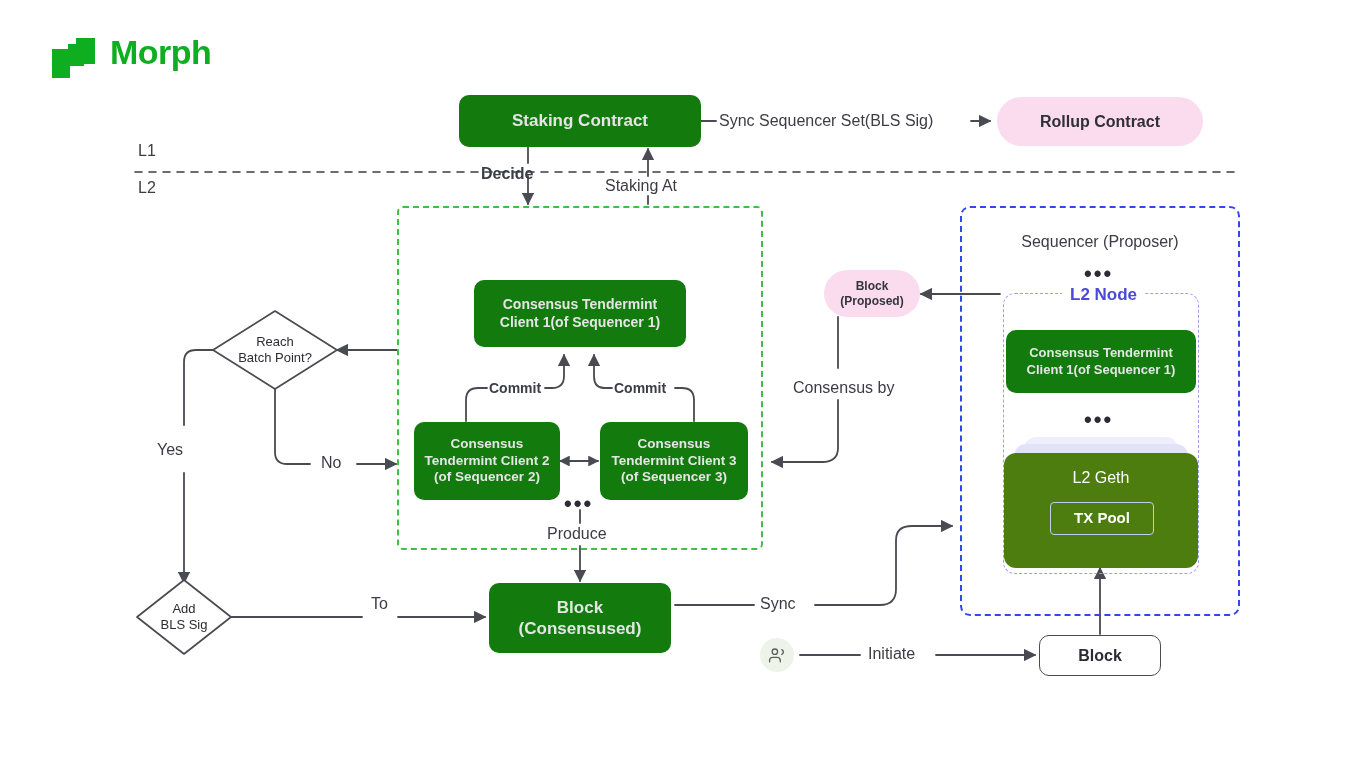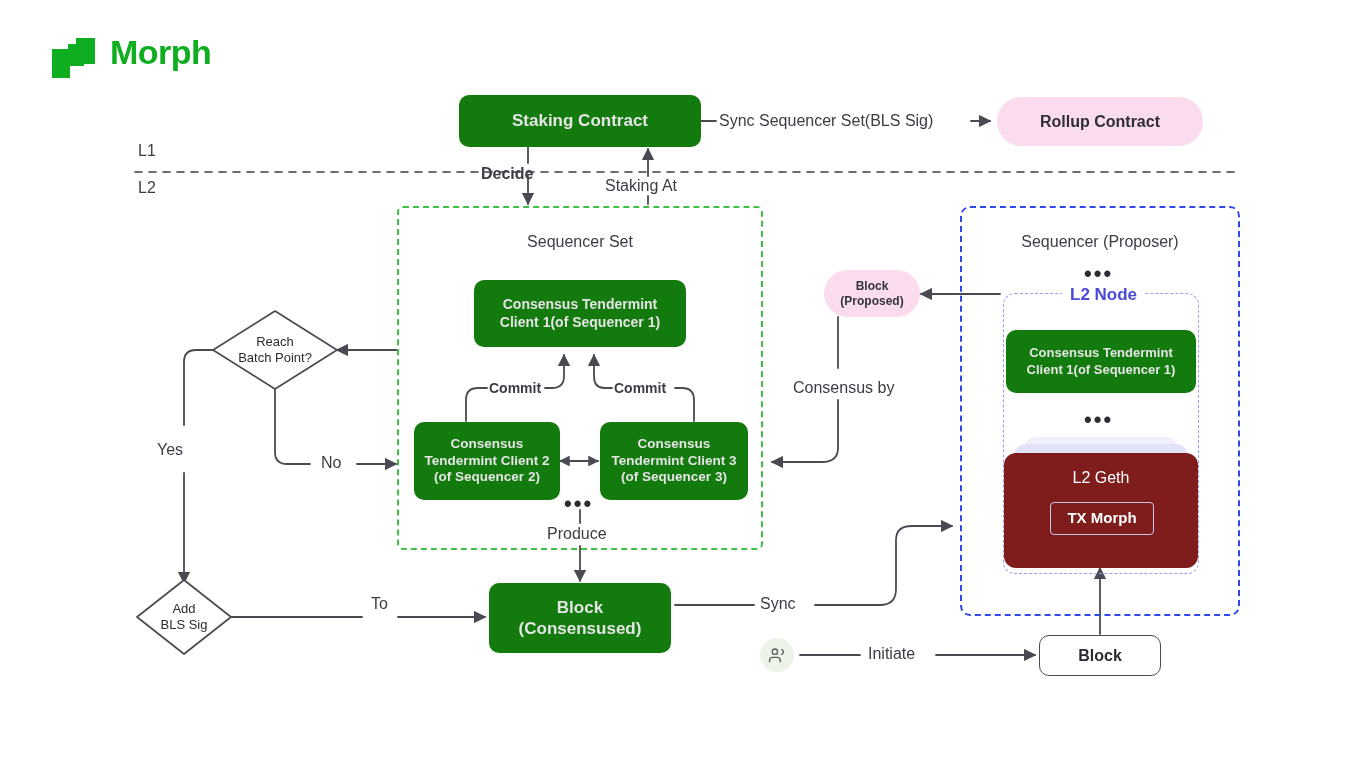--- a/index.html
+++ b/index.html
@@ -60,21 +60,21 @@
     font-size: 12px;
   }
   .white-box {
     background: #ffffff;
     border: 1.6px solid #4a4a52;
     border-radius: 10px;
     color: #2b2b33;
     font-weight: 700;
   }
   .blue-box {
-    background: #7f1d1d;
+    background: #4d7c0f;
     color: #ffffff;
     border-radius: 12px;
   }
   .tx-pool {
     border: 1.6px solid #c9c9f0;
     border-radius: 4px;
     color: #ffffff;
     font-weight: 700;
     background: transparent;
   }
@@ -237,21 +237,20 @@
 
   <div class="abs node pink-pill" style="left:997px; top:97px; width:206px; height:49px; font-size:16px;">
     <span>Rollup Contract</span>
   </div>
 
   <div class="abs label" style="left:481px; top:165px;font-weight:bold;">Decide</div>
   <div class="abs label" style="left:605px; top:177px;">Staking At</div>
 
   <div class="abs dash-green" style="left:397px; top:206px; width:366px; height:344px;"></div>
 
-  <div class="abs container-title" style="left:397px; top:233px; width:366px;">Sequencer Set</div>
 
   <div class="abs node green-box" style="left:474px; top:280px; width:212px; height:67px; font-size:14px; flex-direction:column;">
     <span>Consensus Tendermint</span>
     <span>Client 1(of Sequencer 1)</span>
   </div>
 
   <div class="abs label" style="left:489px; top:380px; font-weight:700; font-size:14px;">Commit</div>
   <div class="abs label" style="left:614px; top:380px; font-weight:700; font-size:14px;">Commit</div>
 
   <div class="abs node green-box" style="left:414px; top:422px; width:146px; height:78px; font-size:13.5px; flex-direction:column;">
@@ -328,21 +327,21 @@
   </div>
 
   <div class="abs dots" style="left:1084px; top:409px;">•••</div>
 
   <div class="abs" style="left:1024px; top:437px; width:154px; height:40px; background:#eeeefc; border-radius:12px;"></div>
   <div class="abs" style="left:1014px; top:444px; width:174px; height:40px; background:#e2e2f9; border-radius:12px;"></div>
 
   <div class="abs blue-box" style="left:1004px; top:453px; width:194px; height:115px;">
     <div class="abs" style="left:0; top:16px; width:194px; text-align:center; font-size:16px; font-weight:400;">L2 Geth</div>
     <div class="abs node tx-pool" style="left:46px; top:49px; width:104px; height:33px; font-size:15px;">
-      <span>TX Morph</span>
+      <span>TX Pool</span>
     </div>
   </div>
 
   <div class="abs node white-box" style="left:1039px; top:635px; width:122px; height:41px; font-size:16px;">
     <span>Block</span>
   </div>
 
   <div class="abs user-chip" style="left:760px; top:638px;">
     <svg width="19" height="19" viewBox="0 0 24 24" fill="none" stroke="#59615a" stroke-width="1.7" stroke-linecap="round" stroke-linejoin="round">
       <path d="M15.5 20v-1.6a4 4 0 0 0-4-4H6a4 4 0 0 0-4 4V20"></path>

